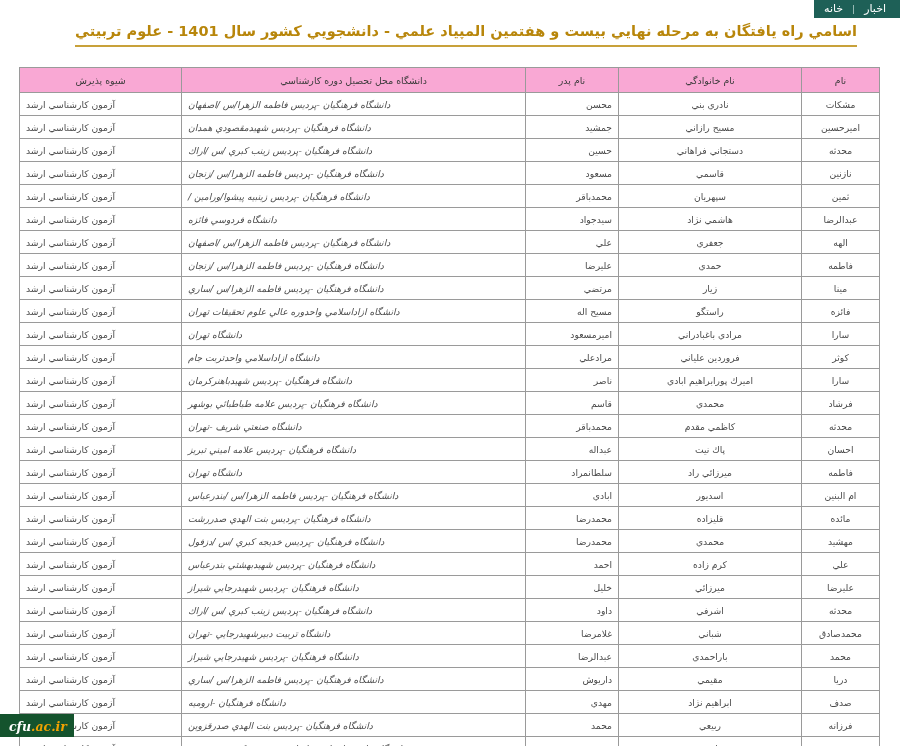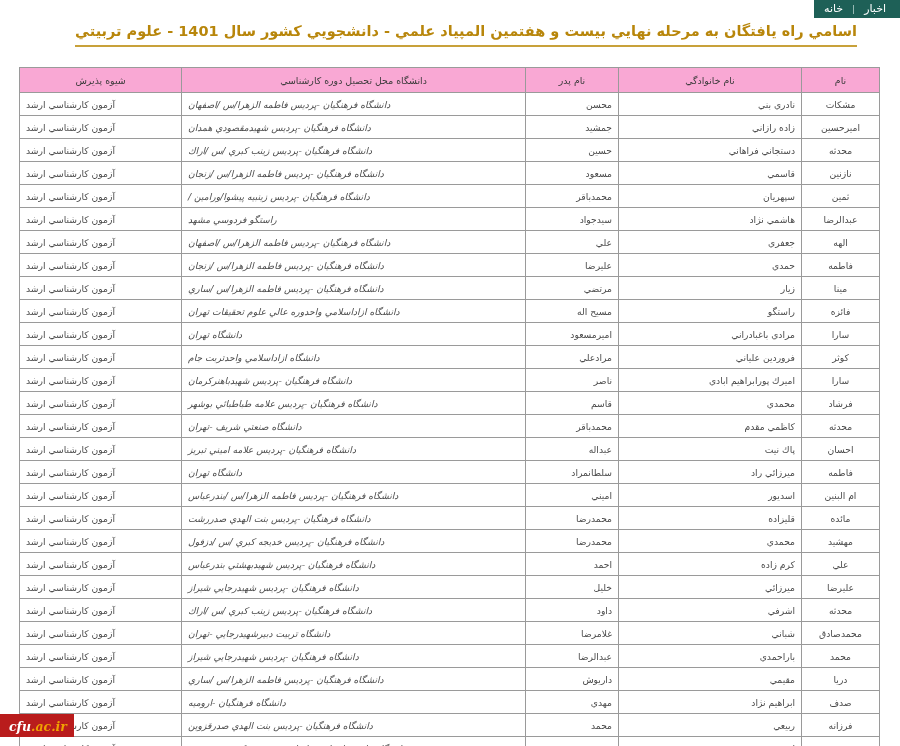--- a/index.html
+++ b/index.html
@@ -100,37 +100,37 @@
     font-weight: normal;
   }
   table.listing thead th {
     background: #f9a8d4;
     color: #3a3a3a;
     text-align: center;
     height: 24px;
     font-size: 9.4px;
   }
   td.c-name      { text-align: center; margin-top: 38px; }
-  td.c-family    { text-align: right; }
+  td.c-family    { text-align: center; }
   td.c-father    { text-align: right; }
   td.c-univ      { text-align: left; font-style: italic; }
   td.c-method    { text-align: left; }
 
   col.w-name   { width: 78px; }
   col.w-family { width: 183px; }
   col.w-father { width: 93px; }
   col.w-univ   { width: 344px; }
   col.w-method { width: 162px; }
 
   
   .watermark {
     position: absolute;
     left: 0;
     top: 714px;
-    background: #b91c1c;
+    background: #14532d;
     padding: 2px 7px 2px 9px;
     direction: ltr;
   }
   .watermark .wm-text {
     font-family: "DejaVu Serif", "Liberation Serif", serif;
     font-style: italic;
     font-weight: bold;
     font-size: 12.5px;
     line-height: 14px;
     color: #f0a202;
@@ -174,21 +174,21 @@
     <tbody id="table-body">
         <tr>
           <td class="c-name">مشكات</td>
           <td class="c-family">نادري بني</td>
           <td class="c-father">محسن</td>
           <td class="c-univ">دانشگاه فرهنگيان -پرديس فاطمه الزهرا/س /اصفهان</td>
           <td class="c-method">آزمون كارشناسي ارشد</td>
         </tr>
         <tr>
           <td class="c-name">اميرحسين</td>
-          <td class="c-family">زاده رازاني</td>
+          <td class="c-family">مسيح رازاني</td>
           <td class="c-father">جمشيد</td>
           <td class="c-univ">دانشگاه فرهنگيان -پرديس شهيدمقصودي همدان</td>
           <td class="c-method">آزمون كارشناسي ارشد</td>
         </tr>
         <tr>
           <td class="c-name">محدثه</td>
           <td class="c-family">دستجاني فراهاني</td>
           <td class="c-father">حسين</td>
           <td class="c-univ">دانشگاه فرهنگيان -پرديس زينب كبري /س /اراك</td>
           <td class="c-method">آزمون كارشناسي ارشد</td>
@@ -204,21 +204,21 @@
           <td class="c-name">ثمين</td>
           <td class="c-family">سپهريان</td>
           <td class="c-father">محمدباقر</td>
           <td class="c-univ">دانشگاه فرهنگيان -پرديس زينبيه پيشوا/ورامين /</td>
           <td class="c-method">آزمون كارشناسي ارشد</td>
         </tr>
         <tr>
           <td class="c-name">عبدالرضا</td>
           <td class="c-family">هاشمي نژاد</td>
           <td class="c-father">سيدجواد</td>
-          <td class="c-univ">راستگو فردوسي مشهد</td>
+          <td class="c-univ">دانشگاه فردوسي فائزه</td>
           <td class="c-method">آزمون كارشناسي ارشد</td>
         </tr>
         <tr>
           <td class="c-name">الهه</td>
           <td class="c-family">جعفري</td>
           <td class="c-father">علي</td>
           <td class="c-univ">دانشگاه فرهنگيان -پرديس فاطمه الزهرا/س /اصفهان</td>
           <td class="c-method">آزمون كارشناسي ارشد</td>
         </tr>
         <tr>
@@ -287,21 +287,21 @@
         <tr>
           <td class="c-name">فاطمه</td>
           <td class="c-family">ميرزائي راد</td>
           <td class="c-father">سلطانمراد</td>
           <td class="c-univ">دانشگاه تهران</td>
           <td class="c-method">آزمون كارشناسي ارشد</td>
         </tr>
         <tr>
           <td class="c-name">ام البنين</td>
           <td class="c-family">اسديور</td>
-          <td class="c-father">اميني</td>
+          <td class="c-father">ابادي</td>
           <td class="c-univ">دانشگاه فرهنگيان -پرديس فاطمه الزهرا/س /بندرعباس</td>
           <td class="c-method">آزمون كارشناسي ارشد</td>
         </tr>
         <tr>
           <td class="c-name">مائده</td>
           <td class="c-family">قليزاده</td>
           <td class="c-father">محمدرضا</td>
           <td class="c-univ">دانشگاه فرهنگيان -پرديس بنت الهدي صدررشت</td>
           <td class="c-method">آزمون كارشناسي ارشد</td>
         </tr>

